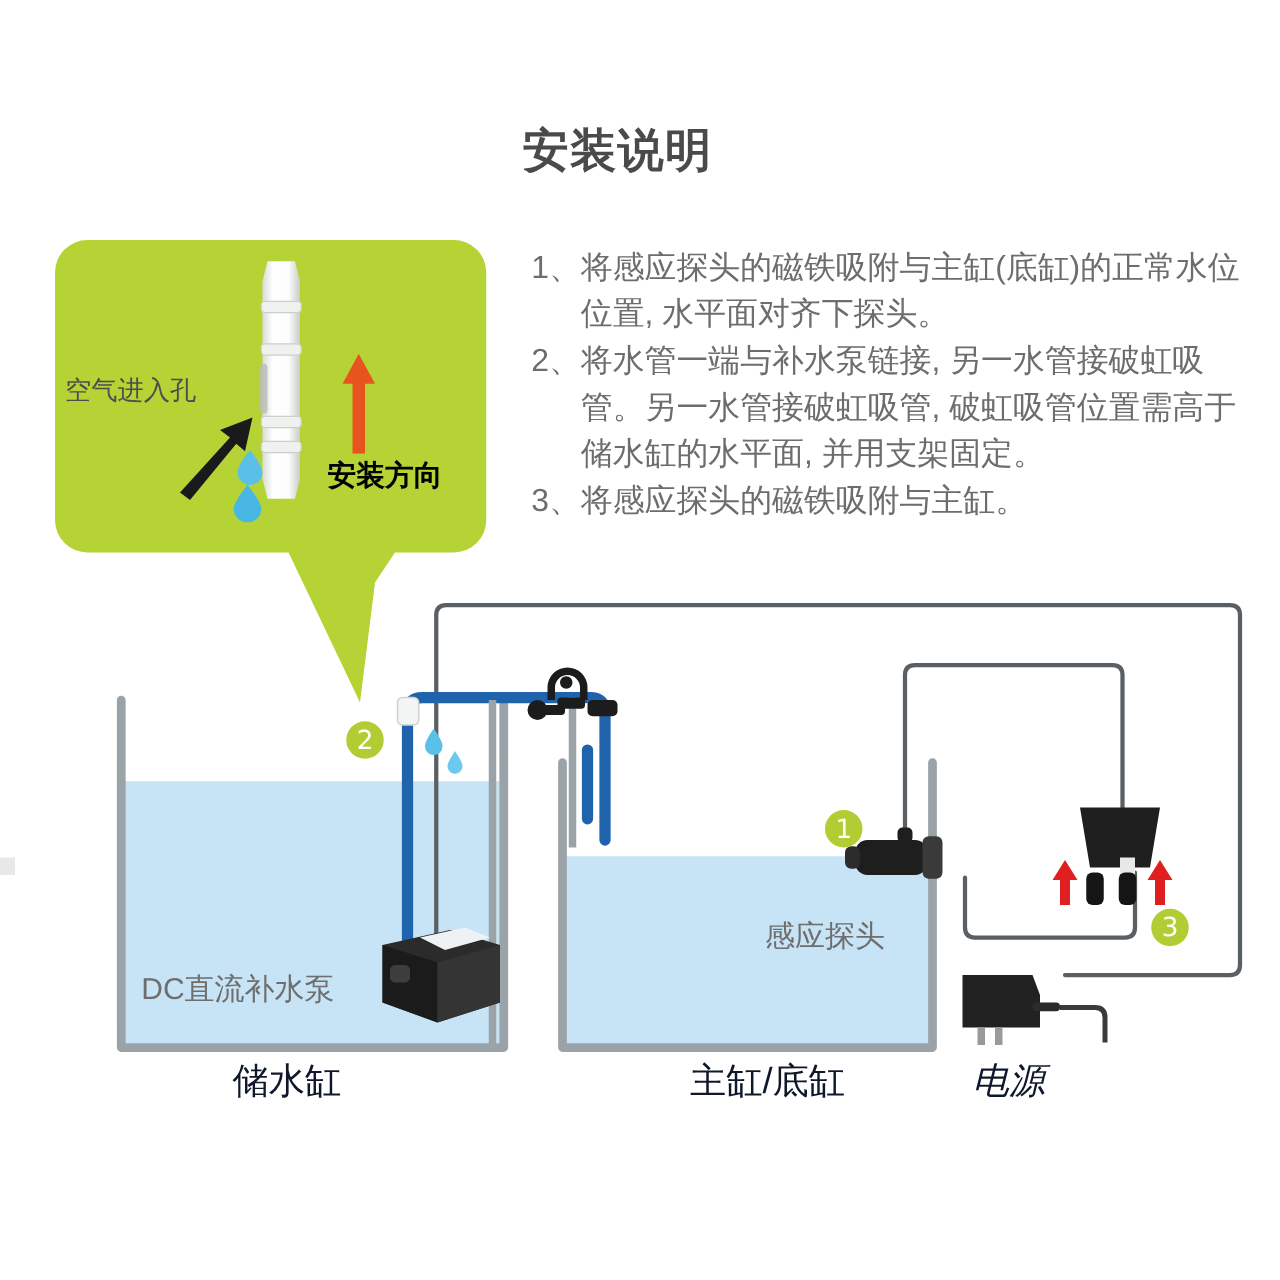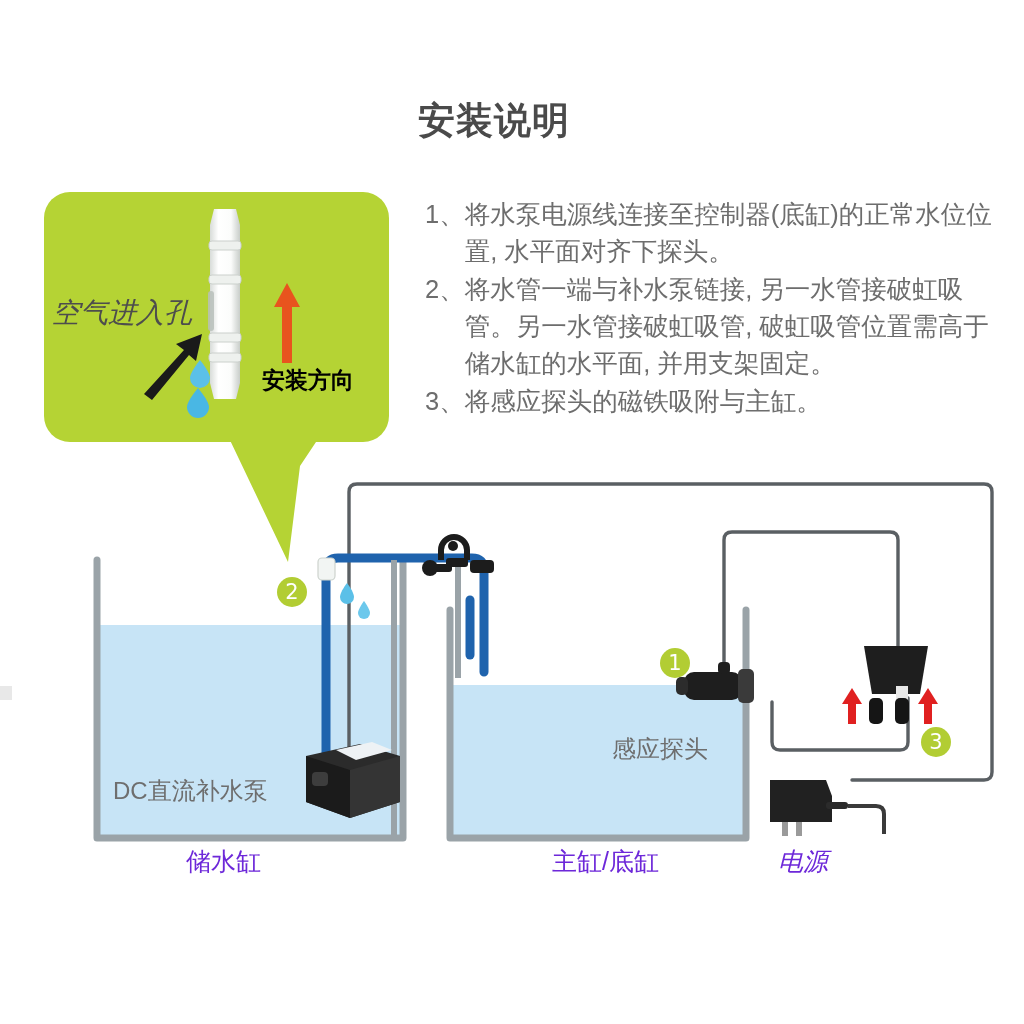--- a/index.html
+++ b/index.html
@@ -70,24 +70,23 @@
   .callout-tail {
     position: absolute;
     left: 228px;
     top: 436px;
     width: 120px;
     height: 130px;
   }
   .callout-label {
     position: absolute;
     color: #4d4d4d;
-    font-size: 28px;
+    font-size: 21px;
     line-height: 31px;
     white-space: nowrap;
-    font-style: italic;
   }
   .callout-label.air {
     left: 52px;
     top: 297px;
   }
   .callout-label.drip {
     left: 48px;
     top: 365px;
   }
   .callout-dir {
@@ -96,22 +95,22 @@
     top: 365px;
     color: #000000;
     font-size: 23px;
     font-weight: bold;
     white-space: nowrap;
   }
 
   
   .tank-label {
     position: absolute;
-    font-size: 25px;
-    color: #6d28d9;
+    font-size: 29px;
+    color: #0f172a;
     white-space: nowrap;
   }
   .lbl-storage  { left: 186px; top: 845px; }
   .lbl-main     { left: 552px; top: 845px; }
   .lbl-power    { left: 778px; top: 845px; font-style: italic; }
 
   .inline-label {
     position: absolute;
     font-size: 24px;
     color: #6e6e6e;
@@ -181,21 +180,21 @@
   </svg>
 
   <div class="callout-label air">空气进入孔</div>
   <div class="callout-dir">安装方向</div>
 
   <div class="title">安装说明</div>
 
   <div class="steps">
     <div class="step">
       <span class="step-num">1、</span>
-      <span class="step-text">将水泵电源线连接至控制器(底缸)的正常水位位置, 水平面对齐下探头。</span>
+      <span class="step-text">将感应探头的磁铁吸附与主缸(底缸)的正常水位位置, 水平面对齐下探头。</span>
     </div>
     <div class="step">
       <span class="step-num">2、</span>
       <span class="step-text">将水管一端与补水泵链接, 另一水管接破虹吸管。另一水管接破虹吸管, 破虹吸管位置需高于储水缸的水平面, 并用支架固定。</span>
     </div>
     <div class="step">
       <span class="step-num">3、</span>
       <span class="step-text">将感应探头的磁铁吸附与主缸。</span>
     </div>
   </div>

